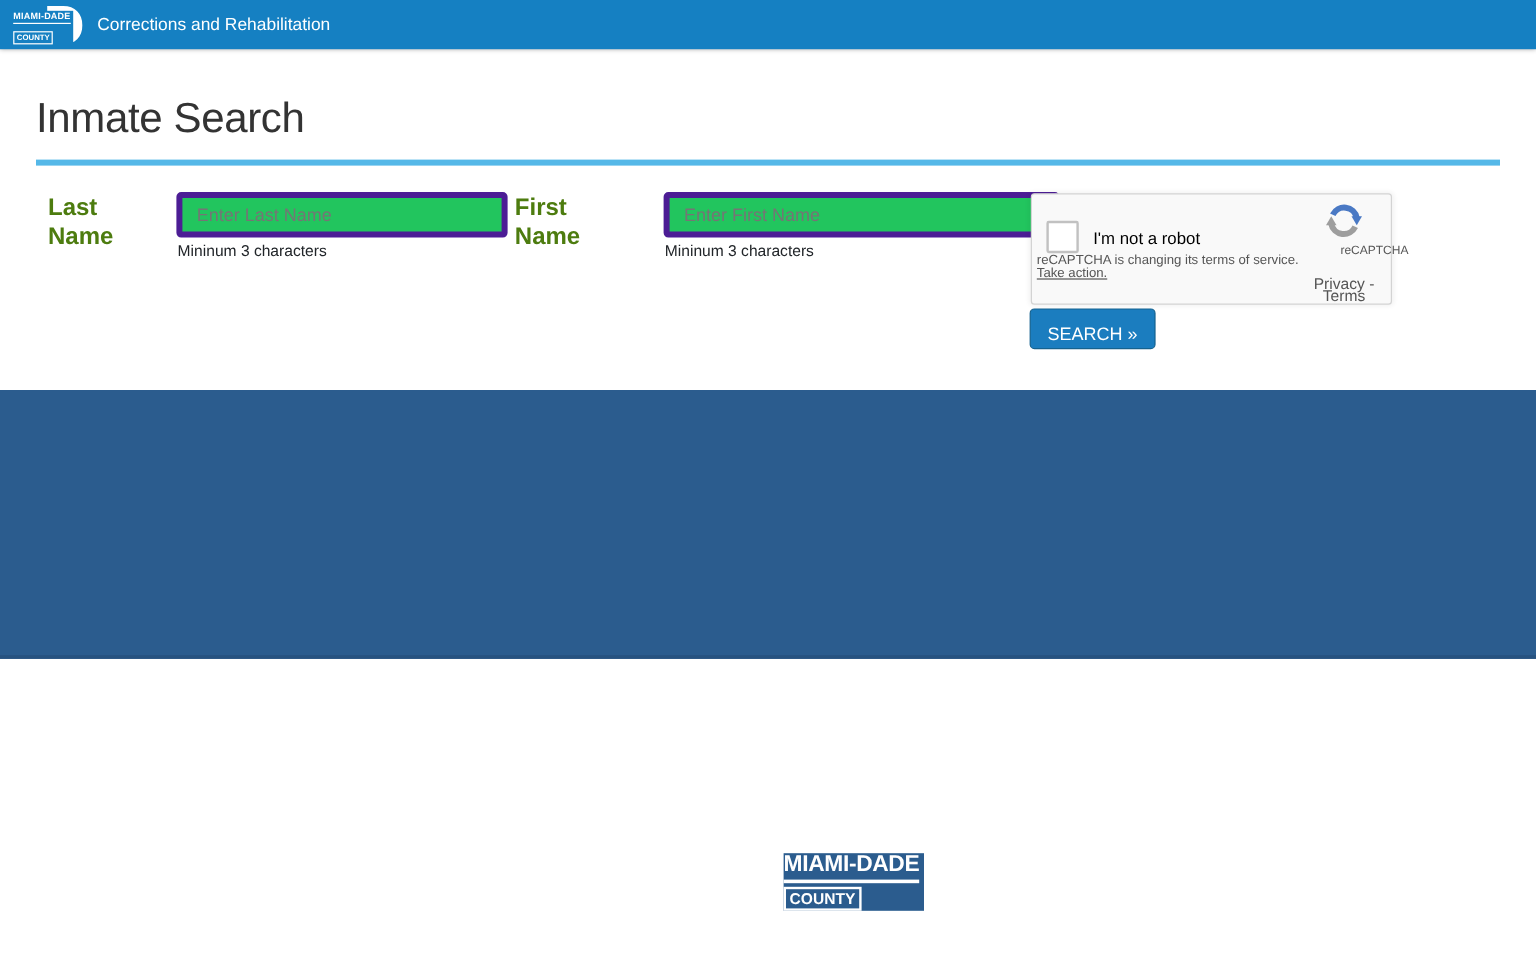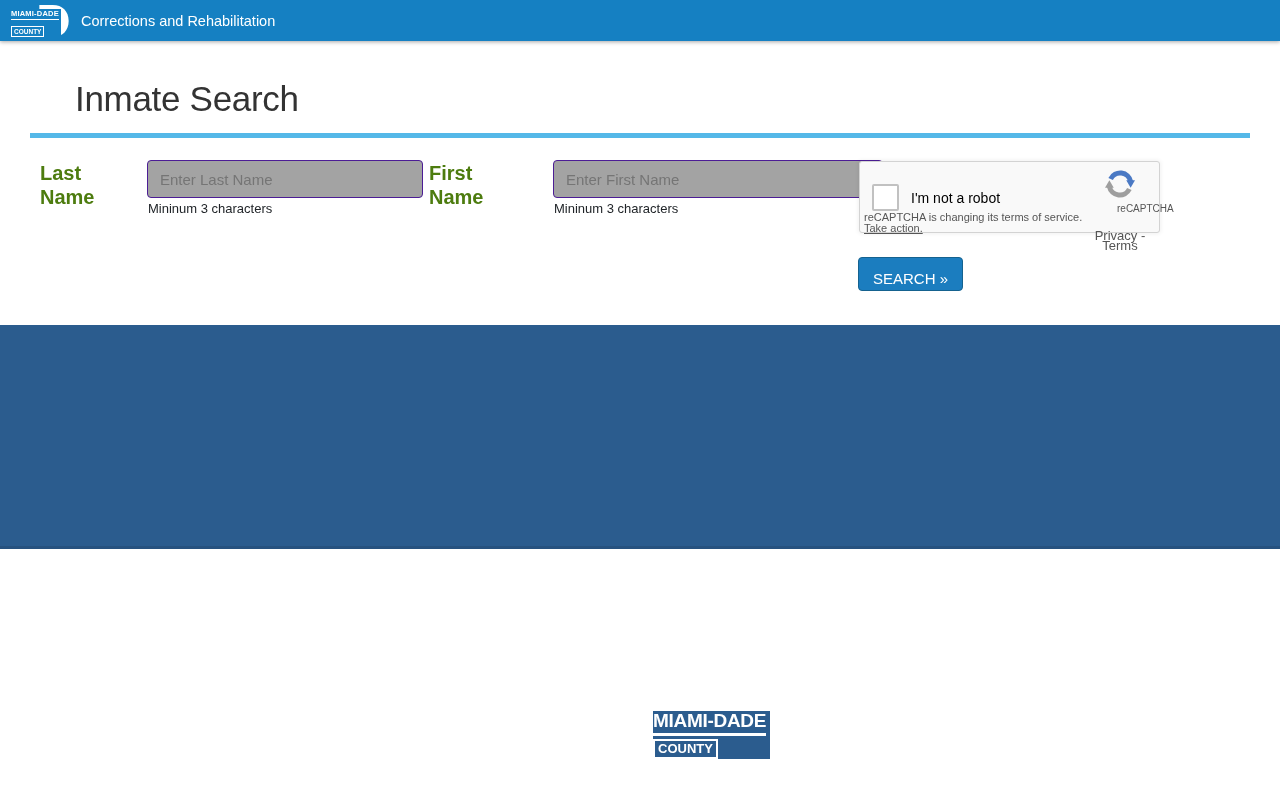--- a/index.html
+++ b/index.html
@@ -15,41 +15,41 @@
     box-shadow: 0 1px 4px rgba(0,0,0,.35);
   }
   .hlogo { position: relative; margin-left: 11px; width: 64px; height: 34px; cursor: pointer; flex: 0 0 auto; }
   .hlogo-d { position: absolute; left: 28px; top: 1px; width: 30px; height: 32px; }
   .hlogo-text { position: absolute; left: 0; top: 5px; z-index: 1; background: var(--header-blue, #1580c2); padding-right: 2px; }
   .hlogo-line1 { display: block; font-size: 7.5px; font-weight: 700; color: #fff; letter-spacing: .2px; border-bottom: 1px solid #fff; padding-bottom: 1px; line-height: 9px; white-space: nowrap; }
   .hlogo-line2 { display: inline-block; font-size: 6.5px; font-weight: 700; color: #fff; border: 1px solid #fff; padding: 0 2px; margin-top: 2px; line-height: 9px; }
   .topbar-title { color: #fff; font-size: 14.5px; margin-left: 6px; }
 
   
-  .page-title { position: absolute; left: 30px; top: 79px; font-size: 35px; font-weight: 500; color: var(--title-text, #333); letter-spacing: -.3px; margin-left: 45px; }
+  .page-title { position: absolute; left: 30px; top: 79px; font-size: 35px; font-weight: 500; color: var(--title-text, #333); letter-spacing: -.3px; }
   .title-divider { position: absolute; left: 30px; top: 133px; width: 1220px; height: 5px; background: var(--divider-blue, #55b8e8); }
 
   .field-label { position: absolute; width: 100px; font-size: 20px; font-weight: 700; color: #4d7c0f; line-height: 24px; }
   .label-last { left: 40px; top: 161px; }
   .label-first { left: 429px; top: 161px; }
   .text-input {
-    position: absolute; top: 160px; height: 38px; border: 1px solid #4c1d95; border-radius: 4px;
-    padding: 0 12px; font-size: 15px; color: #495057; background: #a3a3a3; outline: none;
+    position: absolute; top: 160px; height: 38px; border: 5px solid #4c1d95; border-radius: 4px;
+    padding: 0 12px; font-size: 15px; color: #495057; background: #22c55e; outline: none;
     font-family: "Liberation Sans", sans-serif;
   }
   .text-input::placeholder { color: #757575; }
   .input-last { left: 147px; width: 276px; }
   .input-first { left: 553px; width: 330px; }
   .helper { position: absolute; font-size: 13px; color: #212529; text-align: right; }
   .helper-last { left: 148px; top: 201px; }
   .helper-first { left: 554px; top: 201px; }
 
   
   .recaptcha {
-    position: absolute; left: 859px; top: 161px; width: 301px; height: 72px;
+    position: absolute; left: 859px; top: 161px; width: 301px; height: 93px;
     background: #f9f9f9; border: 1px solid #d3d3d3; border-radius: 3px;
     box-shadow: 0 0 4px 1px rgba(0,0,0,.06);
   }
   .rc-checkbox { position: absolute; left: 12px; top: 22px; width: 27px; height: 27px; background: #fff; border: 2px solid #c1c1c1; border-radius: 2px; cursor: pointer; }
   .rc-label { position: absolute; left: 51px; top: 28px; font-size: 14px; color: #000; }
   .rc-notice { position: absolute; left: 4px; top: 50px; font-size: 11px; color: #555; line-height: 11px; white-space: nowrap; }
   .rc-notice-link { display: block; text-decoration: underline; color: #555; cursor: pointer; }
   .rc-right { position: absolute; right: 7px; top: 7px; width: 64px; text-align: center; color: #555; }
   .rc-icon { width: 30px; height: 30px; display: inline-block; }
   .rc-brand { font-size: 10px; line-height: 11px; margin-left: 29px; }

